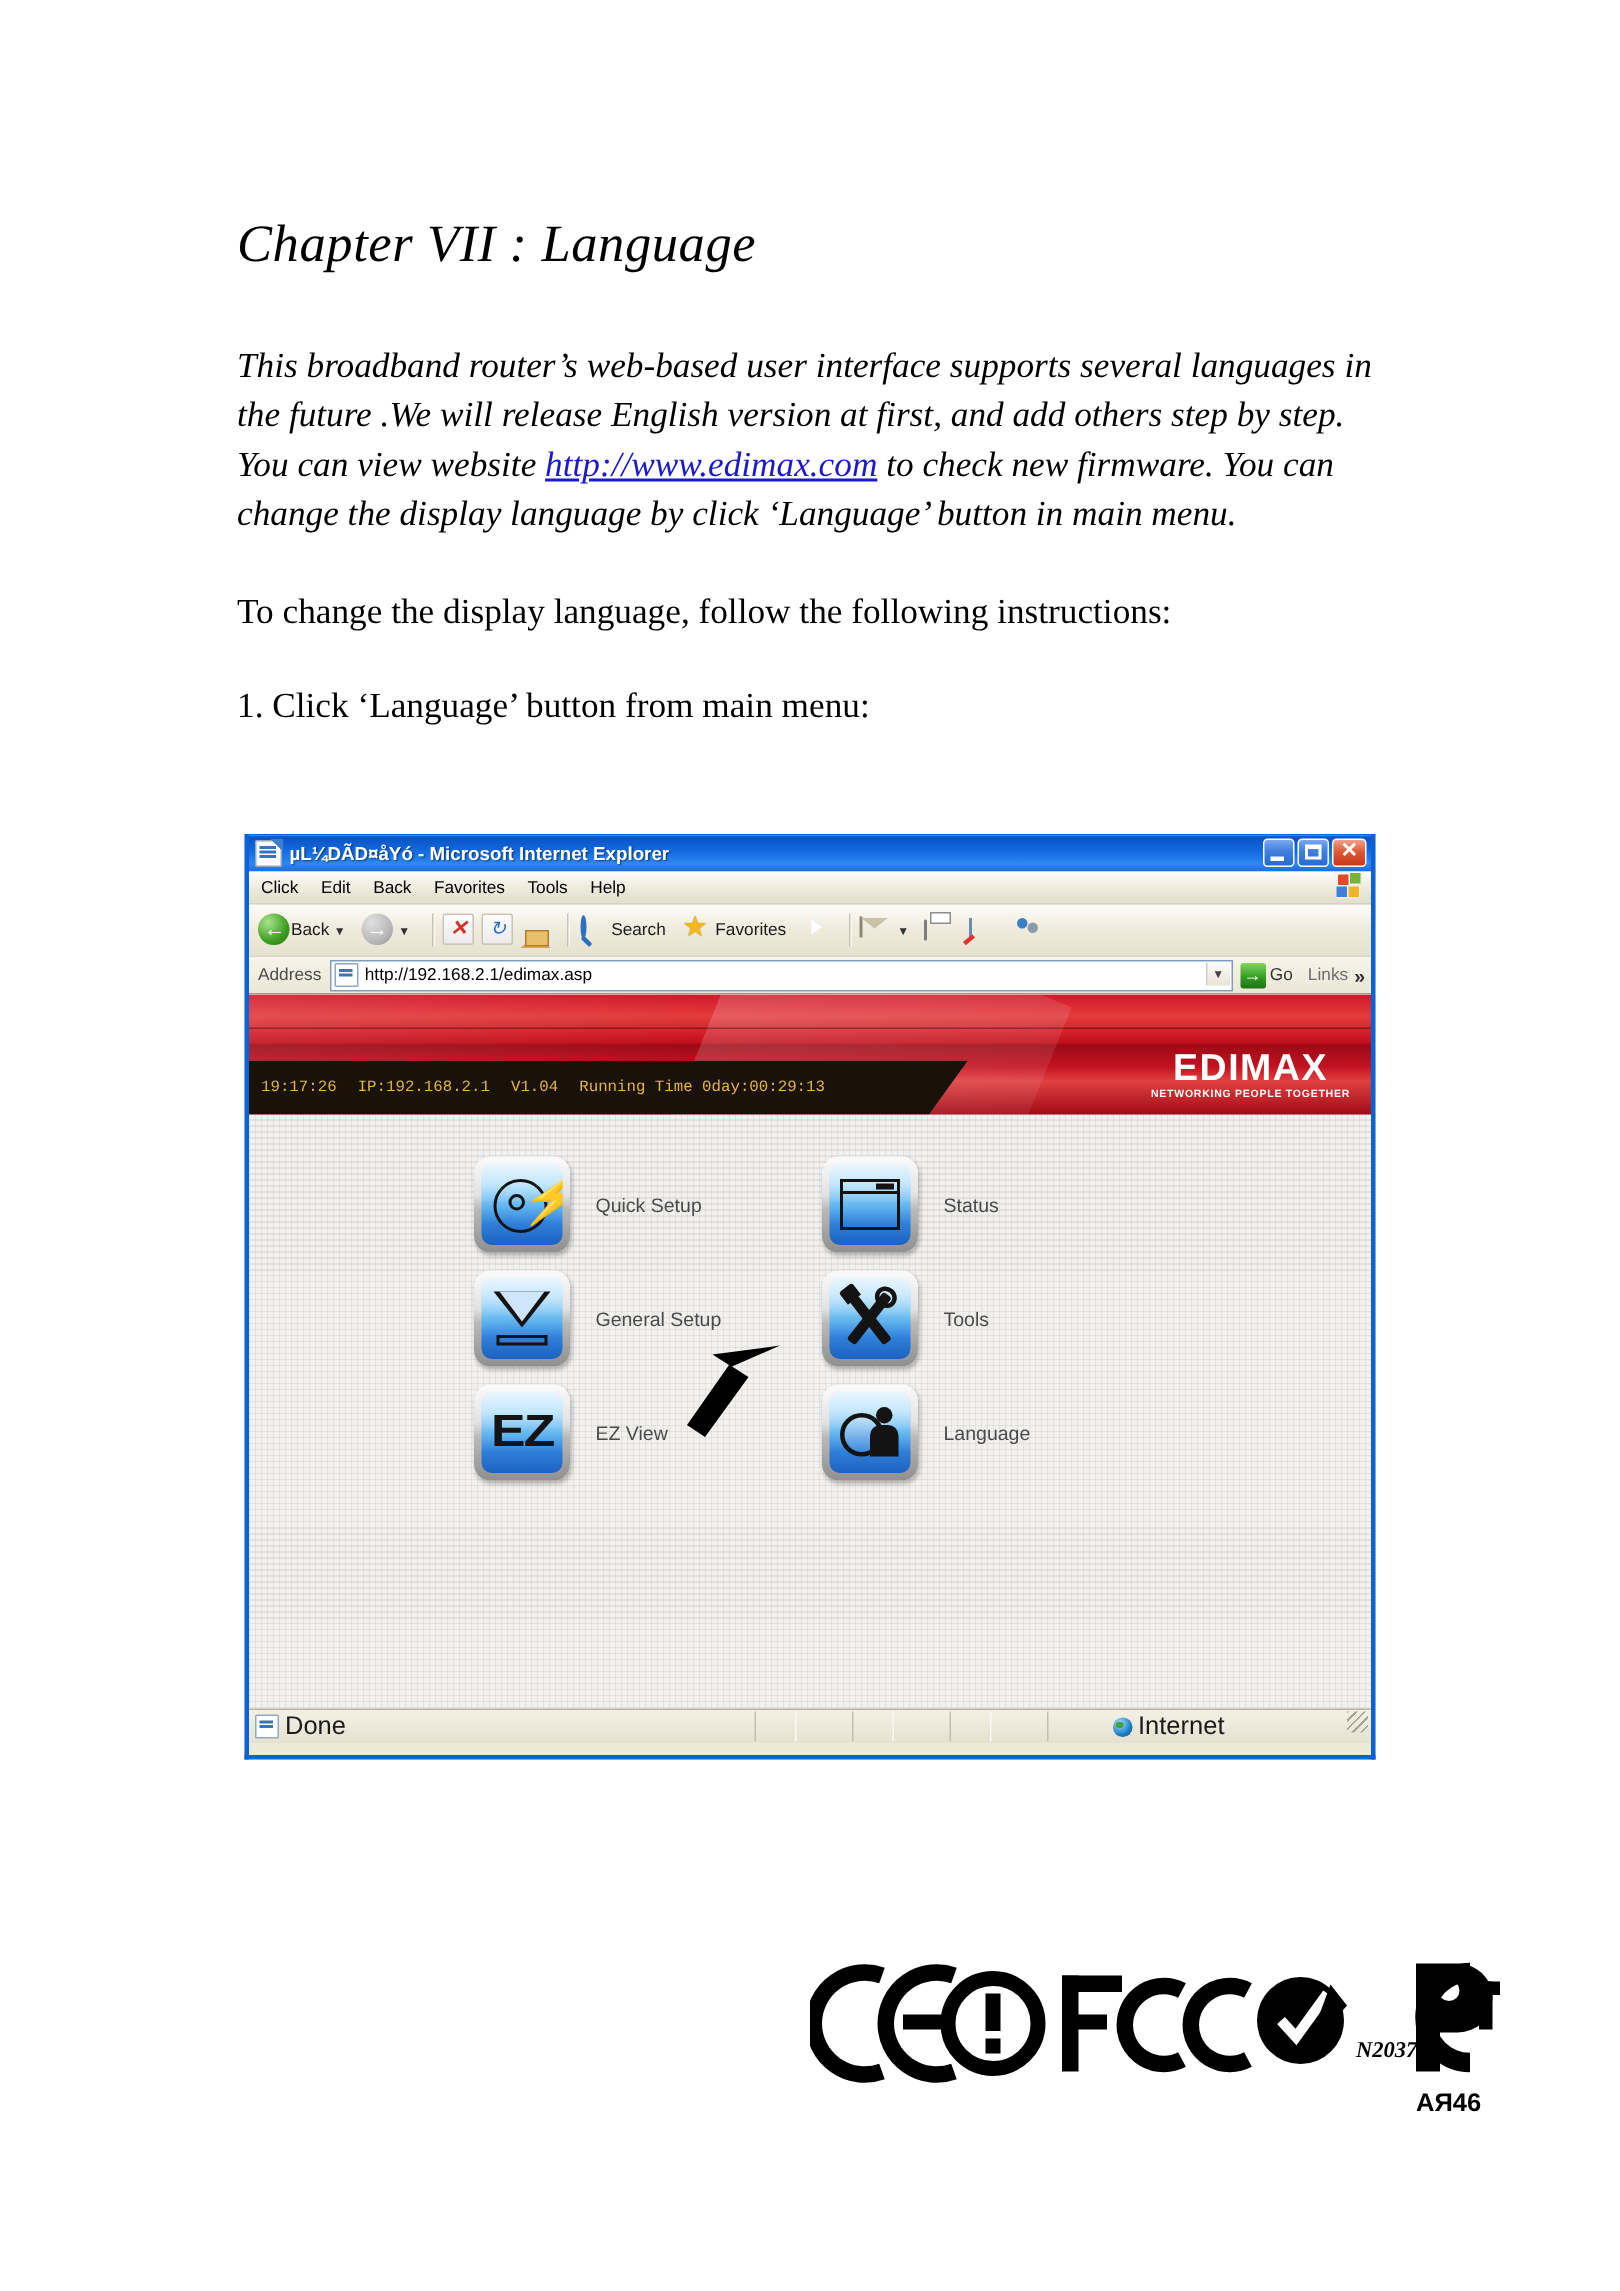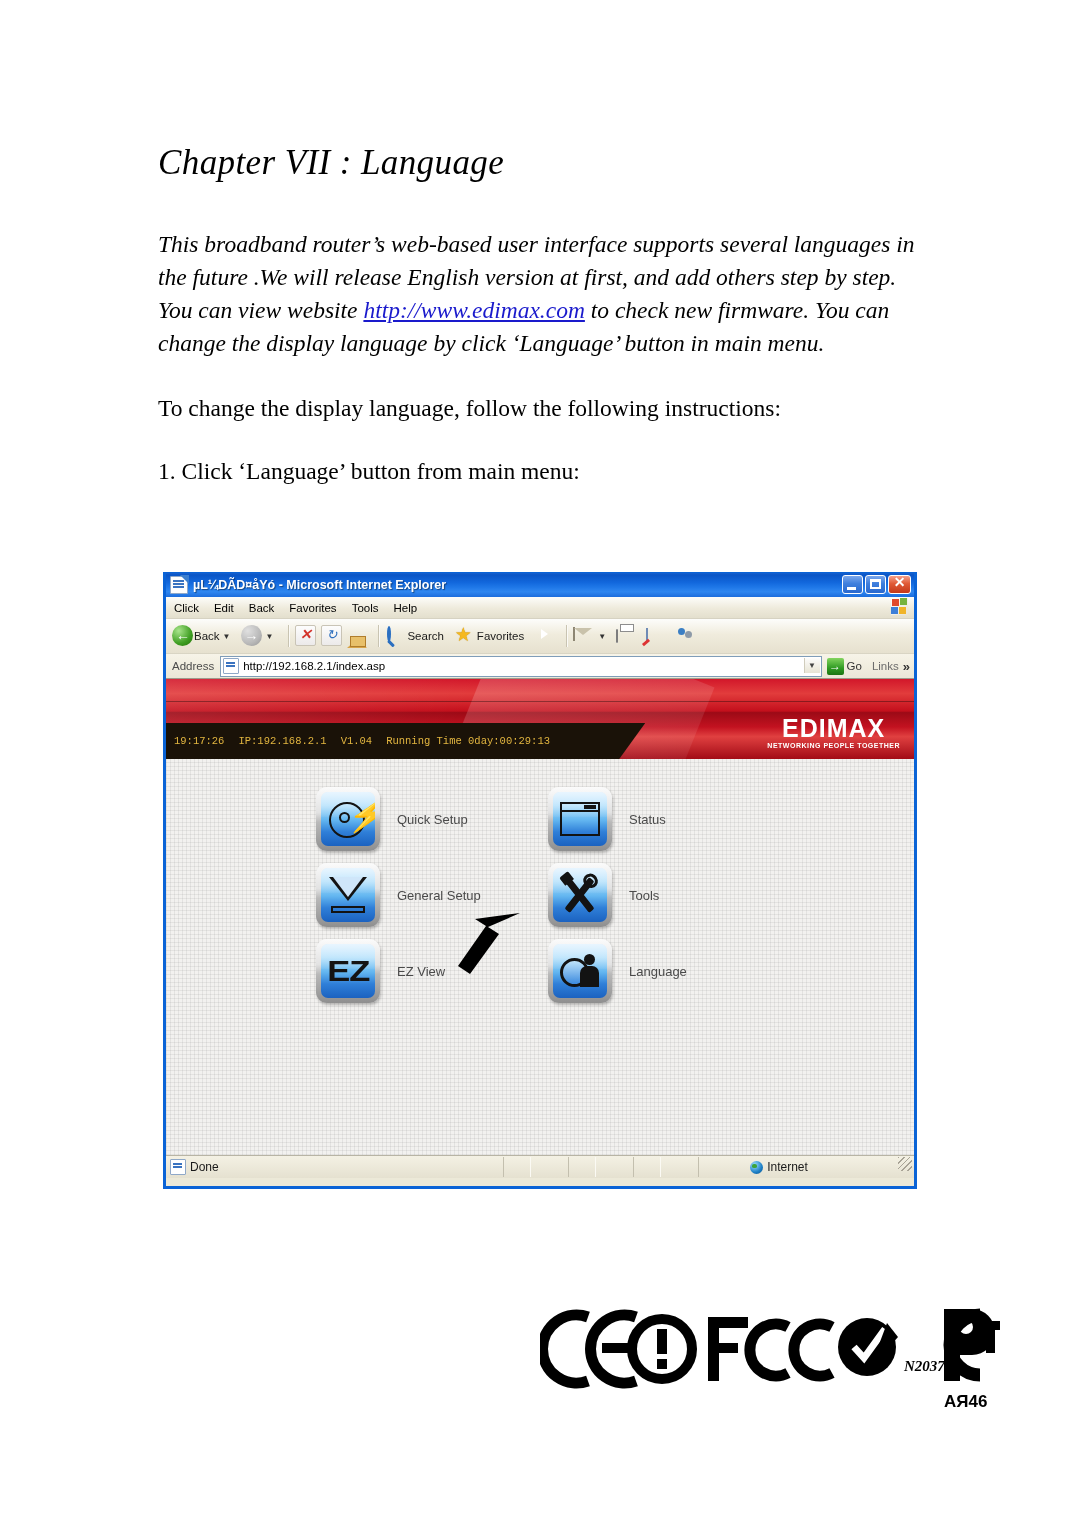--- a/index.html
+++ b/index.html
@@ -44,21 +44,21 @@
   .para-3 { padding-top: 30px; }
   .weblink {
     color: #1a1acc;
     text-decoration: underline;
   }
 
   
   .browser {
     position: absolute;
     left: 163px;
-    top: 572px;
+    top: 556px;
     width: 754px;
     height: 617px;
     border: 3px solid #0a63d6;
     border-top: none;
     box-sizing: border-box;
     background: #ece9d8;
   }
   .titlebar {
     height: 24px;
     background: linear-gradient(to bottom,
@@ -560,21 +560,21 @@
     z-index: 5;
   }
 
   
   .ie-statusbar {
     height: 22px;
     background: linear-gradient(to bottom, #f4f1e4, #e5e1d0);
     border-top: 1px solid #b8b4a4;
     display: flex; align-items: center;
     font-family: "Liberation Sans", sans-serif;
-    font-size: 12px; color: #1a1a1a;
+    font-size: 17px; color: #1a1a1a;
     padding-left: 4px;
     position: relative;
     text-align: right;
   }
   .ie-doc-icon {
     width: 14px; height: 14px; margin-right: 4px;
     background: #fff; border: 1px solid #8fa8c8; border-radius: 1px;
     position: relative; flex: 0 0 auto;
   }
   .ie-doc-icon::before {
@@ -716,21 +716,21 @@
     </span>
     <span class="tb-btn" style="margin-left:4px;">
       <span class="tb-icon"><span class="people"></span></span>
     </span>
   </div>
 
   <div class="addressbar">
     <span class="addr-label">Address</span>
     <span class="addr-field">
       <span class="addr-ie-icon"></span>
-      <span class="addr-url">http://192.168.2.1/index.asp</span>
+      <span class="addr-url">http://192.168.2.1/edimax.asp</span>
       <span class="addr-drop">▼</span>
     </span>
     <span class="go-btn">
       <span class="go-sq"></span>
       <span>Go</span>
     </span>
     <span class="links-lbl">Links</span>
     <span class="chev2">»</span>
   </div>
 

